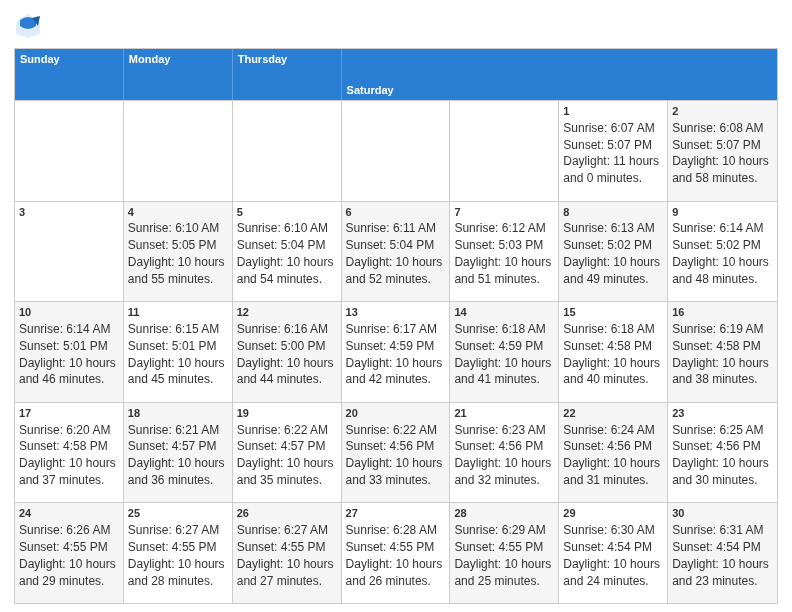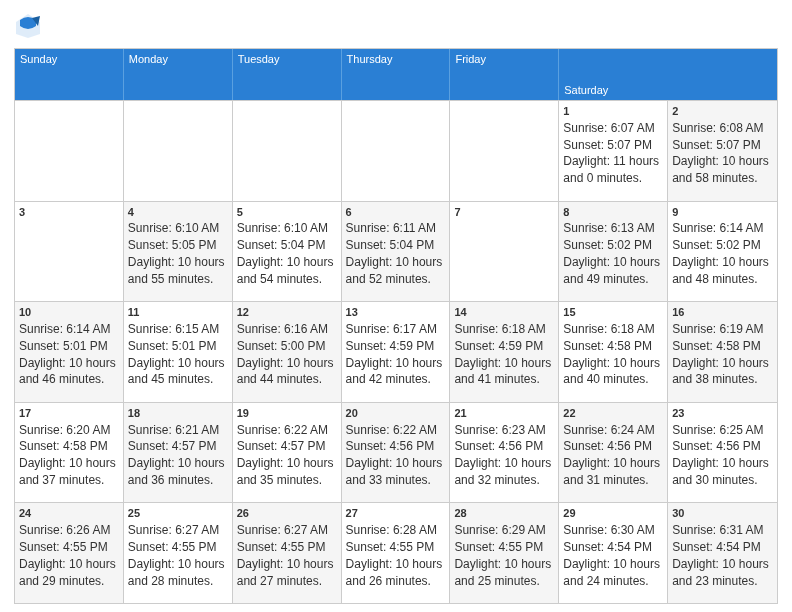--- a/index.html
+++ b/index.html
@@ -67,21 +67,21 @@
       border: 1px solid #ccc;
     }
     .cal-header-row {
       display: grid;
       grid-template-columns: repeat(7, 1fr);
       background: #2a7fd4;
     }
     .cal-header-cell {
       color: #fff;
       font-size: 11px;
-      font-weight: normal;
+      font-weight: bold;
       padding: 4px 5px;
       border-right: 1px solid #5aa0e0;
       text-align: left;
     }
     .cal-header-cell:last-child { border-right: none; margin-top: 31px; }
     .cal-body {
       flex: 1;
       display: flex;
       flex-direction: column;
     }
@@ -134,23 +134,21 @@
     <div class="title-block">
       <div class="month-title"></div>
       <div class="location"></div>
     </div>
   </div>
 
   <div class="calendar">
     <div class="cal-header-row">
     <div class="cal-header-cell">Sunday</div>
         <div class="cal-header-cell">Monday</div>
-        <div class="cal-header-cell">Tuesday</div>
         <div class="cal-header-cell">Thursday</div>
-        <div class="cal-header-cell">Friday</div>
         <div class="cal-header-cell">Saturday</div>
       </div>
     <div class="cal-body">
     <div class="cal-week">
           <div class="cal-cell"></div>
           <div class="cal-cell"></div>
           <div class="cal-cell"></div>
           <div class="cal-cell"></div>
           <div class="cal-cell"></div>
           <div class="cal-cell">
@@ -173,20 +171,21 @@
           <div class="cal-cell">
             <span class="day-num">5</span>
             <div class="cell-info">Sunrise: 6:10 AM<br>Sunset: 5:04 PM<br>Daylight: 10 hours and 54 minutes.</div>
           </div>
           <div class="cal-cell shaded">
             <span class="day-num">6</span>
             <div class="cell-info">Sunrise: 6:11 AM<br>Sunset: 5:04 PM<br>Daylight: 10 hours and 52 minutes.</div>
           </div>
           <div class="cal-cell">
             <span class="day-num">7</span>
+            <div class="cell-info">Sunrise: 6:12 AM<br>Sunset: 5:03 PM<br>Daylight: 10 hours and 51 minutes.</div>
           </div>
           <div class="cal-cell shaded">
             <span class="day-num">8</span>
             <div class="cell-info">Sunrise: 6:13 AM<br>Sunset: 5:02 PM<br>Daylight: 10 hours and 49 minutes.</div>
           </div>
           <div class="cal-cell">
             <span class="day-num">9</span>
             <div class="cell-info">Sunrise: 6:14 AM<br>Sunset: 5:02 PM<br>Daylight: 10 hours and 48 minutes.</div>
           </div>
         </div>

